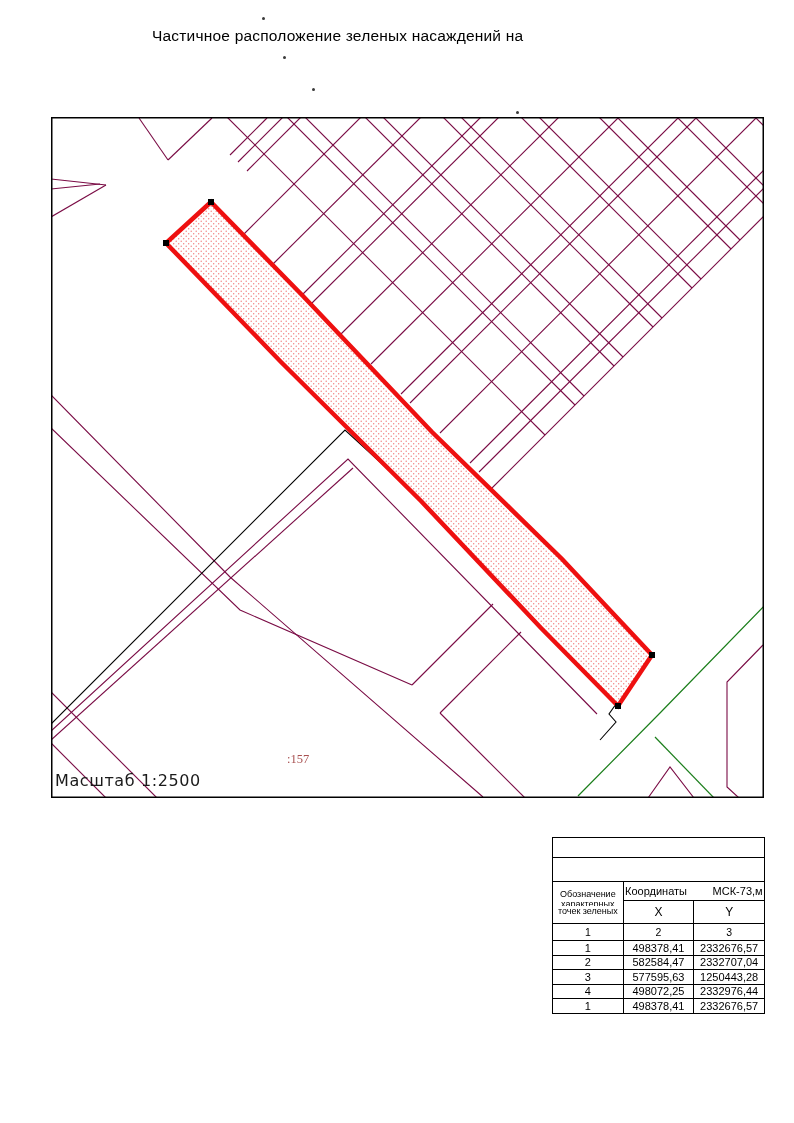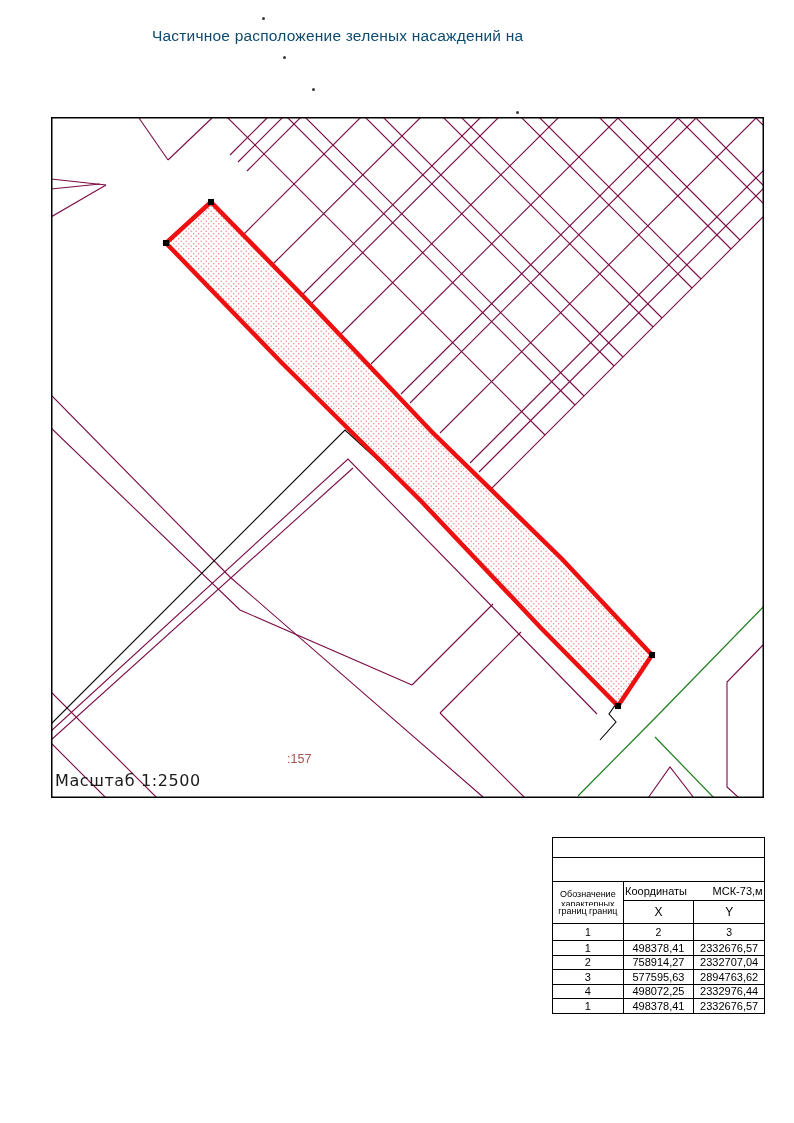--- a/index.html
+++ b/index.html
@@ -1,30 +1,30 @@
 <!DOCTYPE html>
 <html><head>
 <meta charset="utf-8">
 <style>
   html,body{margin:0;padding:0;background:#fff;}
   .page{
     position:relative;width:794px;height:1123px;background:#ffffff;overflow:hidden;
     font-family:"Liberation Sans", sans-serif;color:#000;
   }
   .title-block{position:absolute;left:152px;top:22px;width:480px;}
-  .title-line{font-size:15.5px;line-height:28px;color:#0c4a6e;letter-spacing:.2px;}
+  .title-line{font-size:15.5px;line-height:28px;color:#000000;letter-spacing:.2px;}
   .artifact-dot{position:absolute;width:3px;height:3px;background:#3a3a3a;border-radius:50%;}
   .map-wrap{position:absolute;left:51px;top:117px;width:713px;height:681px;}
   .map-svg{position:absolute;left:0;top:0;}
   .scale-label{
     position:absolute;left:55px;top:771px;font-size:16px;letter-spacing:.6px;color:#1a1a1a;
     font-family:"DejaVu Sans", sans-serif;
   }
   .parcel-label{
-    position:absolute;left:287px;top:752px;font-size:12.5px;font-family:Liberation Sans, sans-serif;
+    position:absolute;left:287px;top:752px;font-size:12.5px;font-family:Liberation Serif, serif;
   }
   table.coords{
     position:absolute;left:552px;top:837px;width:213px;
     border-collapse:collapse;table-layout:fixed;
     font-family:"Liberation Sans", sans-serif;
   }
   table.coords td{border:1px solid #000;text-align:center;vertical-align:middle;padding:0;overflow:hidden;}
   table.coords{border:1.5px solid #000;}
   tr.r-blank1 td{height:19px;}
   tr.r-blank2 td{height:23px;}
@@ -127,21 +127,21 @@
       <tr class="r-blank1">
           <td colspan="3"></td>
         </tr>
       <tr class="r-blank2">
           <td colspan="3"></td>
         </tr>
       <tr class="r-head">
         <td class="c-desig" rowspan="2" style="width:77px">
           <div>Обозначение</div>
           <div class="desig-clip">характерных</div>
-          <div>границ границ</div>
+          <div>точек зеленых</div>
         </td>
         <td class="c-coords" colspan="2">
           <div class="coords-flex">
             <span>Координаты</span>
             <span>МСК-73,м</span>
           </div>
         </td>
       </tr>
       <tr class="r-xy">
         <td style="width:68px">X</td>
@@ -152,27 +152,27 @@
         <td>2</td>
         <td>3</td>
       </tr>
     <tr class="r-data">
           <td>1</td>
           <td>498378,41</td>
           <td>2332676,57</td>
         </tr>
         <tr class="r-data">
           <td>2</td>
-          <td>758914,27</td>
+          <td>582584,47</td>
           <td>2332707,04</td>
         </tr>
         <tr class="r-data">
           <td>3</td>
           <td>577595,63</td>
-          <td>2894763,62</td>
+          <td>1250443,28</td>
         </tr>
         <tr class="r-data">
           <td>4</td>
           <td>498072,25</td>
           <td>2332976,44</td>
         </tr>
         <tr class="r-data">
           <td>1</td>
           <td>498378,41</td>
           <td>2332676,57</td>

